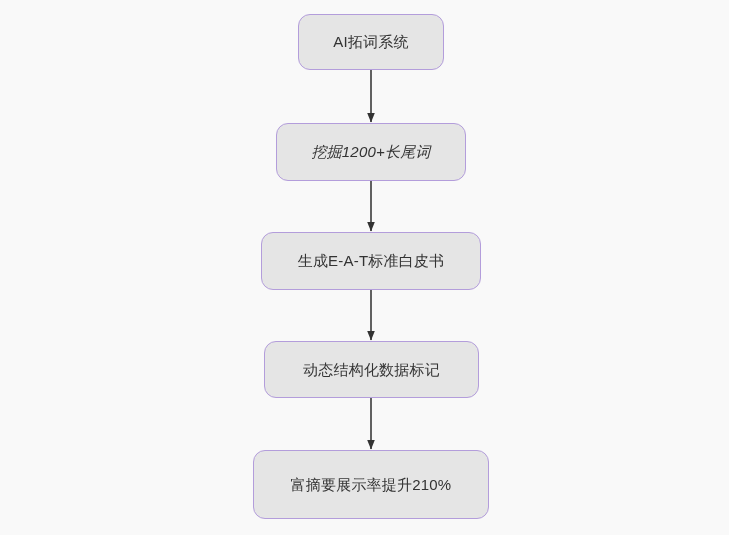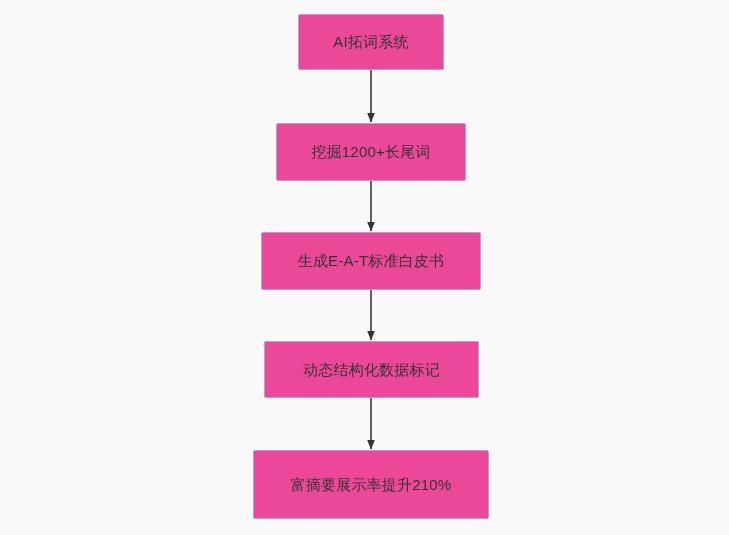--- a/index.html
+++ b/index.html
@@ -22,23 +22,23 @@
     position: absolute;
     left: 0;
     top: 0;
     width: 729px;
     height: 535px;
     pointer-events: none;
   }
   .node {
     position: absolute;
     box-sizing: border-box;
-    background: #ec4899;
+    background: #e5e5e5;
     border: 1.4px solid #b39ddb;
-    border-radius: 2px;
+    border-radius: 12px;
     display: flex;
     align-items: center;
     justify-content: center;
     color: #333333;
     font-size: 15px;
     line-height: 1.3;
     letter-spacing: 0.2px;
     white-space: nowrap;
     text-align: center;
   }
@@ -64,21 +64,21 @@
 
     <line x1="371" y1="290" x2="371" y2="340" stroke="#616161" stroke-width="2" marker-end="url(#arrowhead)"></line>
 
     <line x1="371" y1="398" x2="371" y2="449" stroke="#616161" stroke-width="2" marker-end="url(#arrowhead)"></line>
   </svg>
 
   <div class="node" id="node-1" style="left: 298px; top: 14px; width: 146px; height: 56px;">
     <span class="node-label">AI拓词系统</span>
   </div>
 
-  <div class="node" id="node-2" style="left: 276px; top: 123px; width: 190px; height: 58px;">
+  <div class="node" id="node-2" style="left: 276px; top: 123px; width: 190px; height: 58px; font-style: italic;">
     <span class="node-label">挖掘1200+长尾词</span>
   </div>
 
   <div class="node" id="node-3" style="left: 261px; top: 232px; width: 220px; height: 58px;">
     <span class="node-label">生成E-A-T标准白皮书</span>
   </div>
 
   <div class="node" id="node-4" style="left: 264px; top: 341px; width: 215px; height: 57px;">
     <span class="node-label">动态结构化数据标记</span>
   </div>

